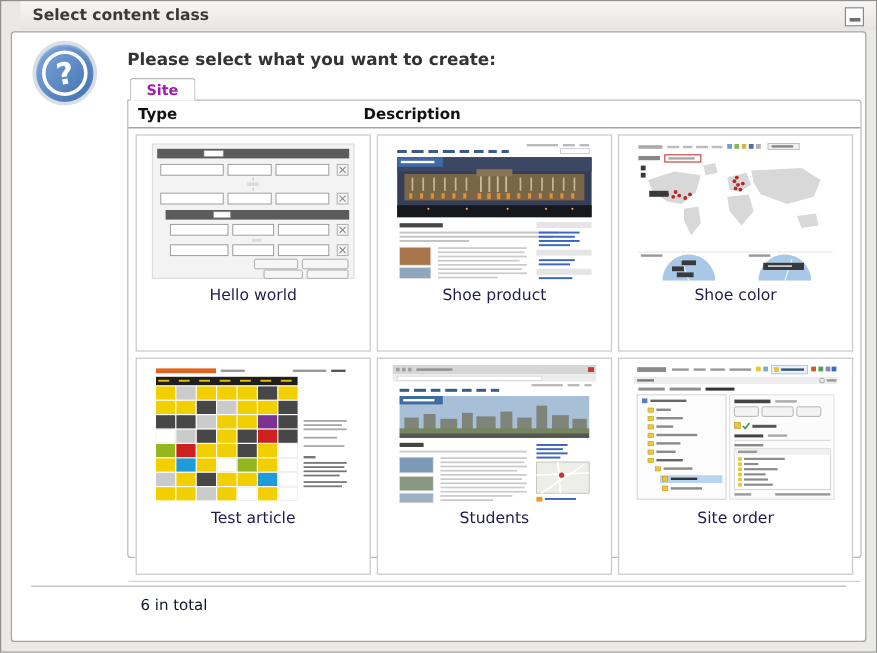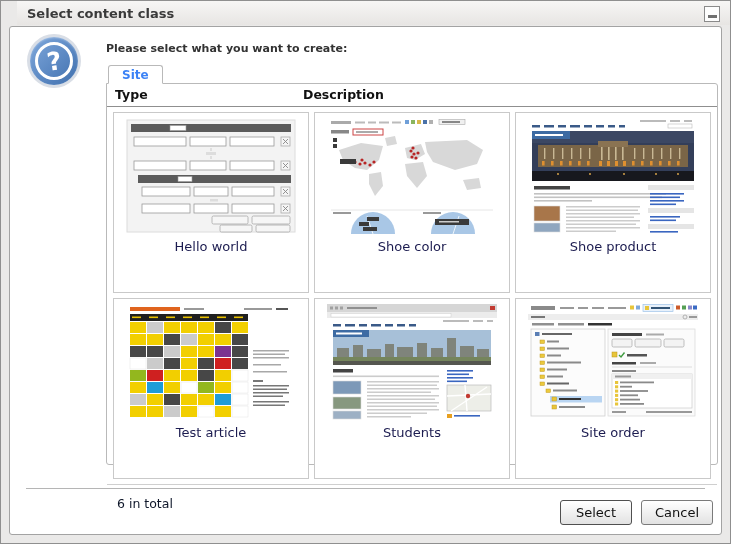--- a/index.html
+++ b/index.html
@@ -25,26 +25,26 @@
     background:#fff;border:1px solid #a3a3a3;border-radius:3px;
   }
   .help-icon{
     position:absolute;left:20px;top:10px;width:48px;height:48px;border-radius:50%;
     background:linear-gradient(135deg,#7fa8dc,#3f6fae);
     box-shadow:0 0 0 3px #d9dee6, inset 0 1px 2px rgba(255,255,255,.35);
     display:flex;align-items:center;justify-content:center;
   }
   .help-icon::before{content:"";position:absolute;inset:5px;border:3px solid #fff;border-radius:50%;}
   .help-q{color:#fff;font-size:25px;font-weight:bold;transform:rotate(-9deg);line-height:1;position:relative;}
-  .heading{position:absolute;left:96px;top:15px;font-size:11px;font-weight:bold;color:#333;}
+  .heading{position:absolute;left:96px;top:15px;font-size:14px;font-weight:bold;color:#333;}
   .tabwrap{position:absolute;left:96px;top:36px;width:612px;}
   .tab{
     display:inline-block;margin-left:2px;padding:2px 13px 1px;position:relative;top:1px;z-index:2;
     border:1px solid #b9b9b9;border-bottom:1px solid #fff;border-radius:3px 3px 0 0;
-    background:#fff;font-size:12px;font-weight:bold;color:#3b82f6;cursor:default;
+    background:#fff;font-size:12px;font-weight:bold;color:#a21caf;cursor:default;
   }
   .tabpanel{
     position:relative;z-index:1;height:382px;box-sizing:border-box;
     border:1px solid #b9b9b9;border-radius:0 3px 3px 3px;background:#fff;
   }
   .cols{height:22px;border-bottom:1px solid #8f8f8f;position:relative;font-size:12.5px;font-weight:bold;color:#111;}
   .col-type{position:absolute;left:8px;top:3px;}
   .col-desc{position:absolute;left:176px;top:3px;margin-left:20px;}
   .grid{display:grid;grid-template-columns:repeat(3,1fr);gap:5px;padding:5px 6px;}
   .cell{
@@ -140,88 +140,20 @@
                 <path d="M157 88 l5 5 M162 88 l-5 5" stroke="#888" stroke-width="0.9"></path>
                 <g fill="#f6f6f6" stroke="#a8a8a8" stroke-width="0.8">
                   <rect x="86" y="98" width="36" height="8" rx="1.5"></rect>
                     <rect x="126" y="98" width="38" height="8" rx="1.5"></rect>
                   <rect x="94" y="107" width="32" height="7" rx="1.5"></rect>
                     <rect x="130" y="107" width="34" height="7" rx="1.5"></rect>
                 </g>
               </svg>
             </div>
             <div class="cell-label">Hello world</div>
-          </div>
-
-          <div class="cell">
-            <div class="thumb">
-              <svg viewBox="0 0 170 116">
-                <rect width="170" height="116" fill="#ffffff"></rect>
-                <rect x="4" y="3" width="20" height="3" fill="#aaaaaa"></rect>
-                <g fill="#bbbbbb">
-                    <rect x="28" y="3.5" width="10" height="2"></rect>
-                    <rect x="41" y="3.5" width="8" height="2"></rect>
-                    <rect x="52" y="3.5" width="10" height="2"></rect>
-                    <rect x="65" y="3.5" width="9" height="2"></rect>
-                  </g>
-                <g>
-                  <rect x="78" y="2" width="4" height="4" fill="#6f9fd8"></rect>
-                    <rect x="84" y="2" width="4" height="4" fill="#8ab55e"></rect>
-                  <rect x="90" y="2" width="4" height="4" fill="#d8b84a"></rect>
-                    <rect x="96" y="2" width="4" height="4" fill="#4a72a8"></rect>
-                  <rect x="102" y="2" width="4" height="4" fill="#b0b0b0"></rect>
-                </g>
-                <rect x="112" y="1.5" width="26" height="5" fill="#f0f0f0" stroke="#aaaaaa" stroke-width="0.6"></rect>
-                <rect x="115" y="3" width="18" height="2" fill="#888888"></rect>
-                <rect x="4" y="12" width="18" height="3.5" fill="#888888"></rect>
-                <rect x="26" y="11" width="30" height="6" fill="none" stroke="#cc4444" stroke-width="1"></rect>
-                <rect x="29" y="13" width="22" height="2" fill="#aaaaaa"></rect>
-                <rect x="6" y="20" width="4" height="4" fill="#3a3a3a"></rect>
-                  <rect x="6" y="26" width="4" height="4" fill="#3a3a3a"></rect>
-                <g fill="#d8d8d8">
-                  <path d="M12,32 L34,25 L56,28 L52,42 L40,52 L28,50 L16,42 Z"></path>
-                  <path d="M42,56 L54,54 L56,68 L48,78 L42,66 Z"></path>
-                  <path d="M58,20 L68,18 L70,26 L60,28 Z"></path>
-                  <path d="M78,30 L94,26 L98,36 L88,42 L80,40 Z"></path>
-                  <path d="M78,46 L96,44 L100,58 L90,70 L80,58 Z"></path>
-                  <path d="M98,24 L140,22 L156,32 L150,46 L128,52 L106,44 L100,34 Z"></path>
-                  <path d="M136,62 L152,60 L154,70 L140,72 Z"></path>
-                </g>
-                <g fill="#b82525">
-                  <circle cx="28" cy="44" r="1.6"></circle>
-                    <circle cx="33" cy="46" r="1.6"></circle>
-                    <circle cx="38" cy="45" r="1.6"></circle>
-                  <circle cx="43" cy="47" r="1.6"></circle>
-                    <circle cx="47" cy="44" r="1.6"></circle>
-                    <circle cx="35" cy="42" r="1.6"></circle>
-                  <circle cx="84" cy="33" r="1.6"></circle>
-                    <circle cx="87" cy="36" r="1.6"></circle>
-                    <circle cx="85" cy="39" r="1.6"></circle>
-                  <circle cx="89" cy="40" r="1.6"></circle>
-                    <circle cx="91" cy="35" r="1.6"></circle>
-                    <circle cx="86" cy="30" r="1.6"></circle>
-                </g>
-                <rect x="13" y="41" width="16" height="5" fill="#3a3a3a"></rect>
-                <line x1="4" y1="92" x2="166" y2="92" stroke="#e6e6e6"></line>
-                <rect x="6" y="94" width="18" height="2" fill="#999999"></rect>
-                <rect x="96" y="94" width="18" height="2" fill="#999999"></rect>
-                <path d="M24,116 A22,22 0 0 1 68,116 Z" fill="#a9c7e6"></path>
-                <path d="M104,116 A22,22 0 0 1 148,116 Z" fill="#a9c7e6"></path>
-                <g stroke="#ffffff" stroke-width="0.8">
-                    <line x1="46" y1="116" x2="40" y2="98"></line>
-                    <line x1="126" y1="116" x2="132" y2="98"></line>
-                  </g>
-                <rect x="32" y="104" width="10" height="4" fill="#3a3a3a"></rect>
-                  <rect x="40" y="99" width="12" height="4" fill="#3a3a3a"></rect>
-                  <rect x="36" y="109" width="14" height="4" fill="#3a3a3a"></rect>
-                <rect x="108" y="101" width="34" height="6" fill="#3a3a3a"></rect>
-                  <rect x="112" y="103" width="20" height="1.5" fill="#cccccc"></rect>
-              </svg>
-            </div>
-            <div class="cell-label">Shoe color</div>
           </div>
 
           <div class="cell">
             <div class="thumb">
               <svg viewBox="0 0 170 116">
                 <rect width="170" height="116" fill="#ffffff"></rect>
                 <g fill="#bbbbbb">
                     <rect x="112" y="2" width="26" height="2"></rect>
                     <rect x="142" y="2" width="10" height="2"></rect>
                     <rect x="156" y="2" width="8" height="2"></rect>
@@ -321,20 +253,88 @@
                 <rect x="122" y="113" width="28" height="1.6" fill="#3a66c0"></rect>
               </svg>
             </div>
             <div class="cell-label">Shoe product</div>
           </div>
 
           <div class="cell">
             <div class="thumb">
               <svg viewBox="0 0 170 116">
                 <rect width="170" height="116" fill="#ffffff"></rect>
+                <rect x="4" y="3" width="20" height="3" fill="#aaaaaa"></rect>
+                <g fill="#bbbbbb">
+                    <rect x="28" y="3.5" width="10" height="2"></rect>
+                    <rect x="41" y="3.5" width="8" height="2"></rect>
+                    <rect x="52" y="3.5" width="10" height="2"></rect>
+                    <rect x="65" y="3.5" width="9" height="2"></rect>
+                  </g>
+                <g>
+                  <rect x="78" y="2" width="4" height="4" fill="#6f9fd8"></rect>
+                    <rect x="84" y="2" width="4" height="4" fill="#8ab55e"></rect>
+                  <rect x="90" y="2" width="4" height="4" fill="#d8b84a"></rect>
+                    <rect x="96" y="2" width="4" height="4" fill="#4a72a8"></rect>
+                  <rect x="102" y="2" width="4" height="4" fill="#b0b0b0"></rect>
+                </g>
+                <rect x="112" y="1.5" width="26" height="5" fill="#f0f0f0" stroke="#aaaaaa" stroke-width="0.6"></rect>
+                <rect x="115" y="3" width="18" height="2" fill="#888888"></rect>
+                <rect x="4" y="12" width="18" height="3.5" fill="#888888"></rect>
+                <rect x="26" y="11" width="30" height="6" fill="none" stroke="#cc4444" stroke-width="1"></rect>
+                <rect x="29" y="13" width="22" height="2" fill="#aaaaaa"></rect>
+                <rect x="6" y="20" width="4" height="4" fill="#3a3a3a"></rect>
+                  <rect x="6" y="26" width="4" height="4" fill="#3a3a3a"></rect>
+                <g fill="#d8d8d8">
+                  <path d="M12,32 L34,25 L56,28 L52,42 L40,52 L28,50 L16,42 Z"></path>
+                  <path d="M42,56 L54,54 L56,68 L48,78 L42,66 Z"></path>
+                  <path d="M58,20 L68,18 L70,26 L60,28 Z"></path>
+                  <path d="M78,30 L94,26 L98,36 L88,42 L80,40 Z"></path>
+                  <path d="M78,46 L96,44 L100,58 L90,70 L80,58 Z"></path>
+                  <path d="M98,24 L140,22 L156,32 L150,46 L128,52 L106,44 L100,34 Z"></path>
+                  <path d="M136,62 L152,60 L154,70 L140,72 Z"></path>
+                </g>
+                <g fill="#b82525">
+                  <circle cx="28" cy="44" r="1.6"></circle>
+                    <circle cx="33" cy="46" r="1.6"></circle>
+                    <circle cx="38" cy="45" r="1.6"></circle>
+                  <circle cx="43" cy="47" r="1.6"></circle>
+                    <circle cx="47" cy="44" r="1.6"></circle>
+                    <circle cx="35" cy="42" r="1.6"></circle>
+                  <circle cx="84" cy="33" r="1.6"></circle>
+                    <circle cx="87" cy="36" r="1.6"></circle>
+                    <circle cx="85" cy="39" r="1.6"></circle>
+                  <circle cx="89" cy="40" r="1.6"></circle>
+                    <circle cx="91" cy="35" r="1.6"></circle>
+                    <circle cx="86" cy="30" r="1.6"></circle>
+                </g>
+                <rect x="13" y="41" width="16" height="5" fill="#3a3a3a"></rect>
+                <line x1="4" y1="92" x2="166" y2="92" stroke="#e6e6e6"></line>
+                <rect x="6" y="94" width="18" height="2" fill="#999999"></rect>
+                <rect x="96" y="94" width="18" height="2" fill="#999999"></rect>
+                <path d="M24,116 A22,22 0 0 1 68,116 Z" fill="#a9c7e6"></path>
+                <path d="M104,116 A22,22 0 0 1 148,116 Z" fill="#a9c7e6"></path>
+                <g stroke="#ffffff" stroke-width="0.8">
+                    <line x1="46" y1="116" x2="40" y2="98"></line>
+                    <line x1="126" y1="116" x2="132" y2="98"></line>
+                  </g>
+                <rect x="32" y="104" width="10" height="4" fill="#3a3a3a"></rect>
+                  <rect x="40" y="99" width="12" height="4" fill="#3a3a3a"></rect>
+                  <rect x="36" y="109" width="14" height="4" fill="#3a3a3a"></rect>
+                <rect x="108" y="101" width="34" height="6" fill="#3a3a3a"></rect>
+                  <rect x="112" y="103" width="20" height="1.5" fill="#cccccc"></rect>
+              </svg>
+            </div>
+            <div class="cell-label">Shoe color</div>
+          </div>
+
+          <div class="cell">
+            <div class="thumb">
+              <svg viewBox="0 0 170 116">
+                <rect width="170" height="116" fill="#ffffff"></rect>
                 <rect x="4" y="3" width="50" height="4" fill="#e0641e"></rect>
                 <rect x="58" y="4" width="20" height="2" fill="#999999"></rect>
                 <rect x="118" y="4" width="28" height="2" fill="#999999"></rect>
                   <rect x="150" y="4" width="12" height="2" fill="#555555"></rect>
                 <rect x="4" y="10" width="118" height="7" fill="#1f1f1f"></rect>
                 <g fill="#e8c000">
                   <rect x="6" y="12.5" width="9" height="1.6"></rect>
                     <rect x="23" y="12.5" width="9" height="1.6"></rect>
                     <rect x="40" y="12.5" width="9" height="1.6"></rect>
                   <rect x="57" y="12.5" width="9" height="1.6"></rect>
@@ -622,19 +622,15 @@
             <div class="cell-label">Site order</div>
           </div>
 
         </div>
 
         <div class="tp-footer">6 in total</div>
       </div>
     </div>
 
     <div class="bottom-divider"></div>
-    <div class="actions">
-      <button class="btn btn-select">Select</button>
-      <button class="btn">Cancel</button>
-    </div>
 
   </div>
 </div>
 
 </body></html>

